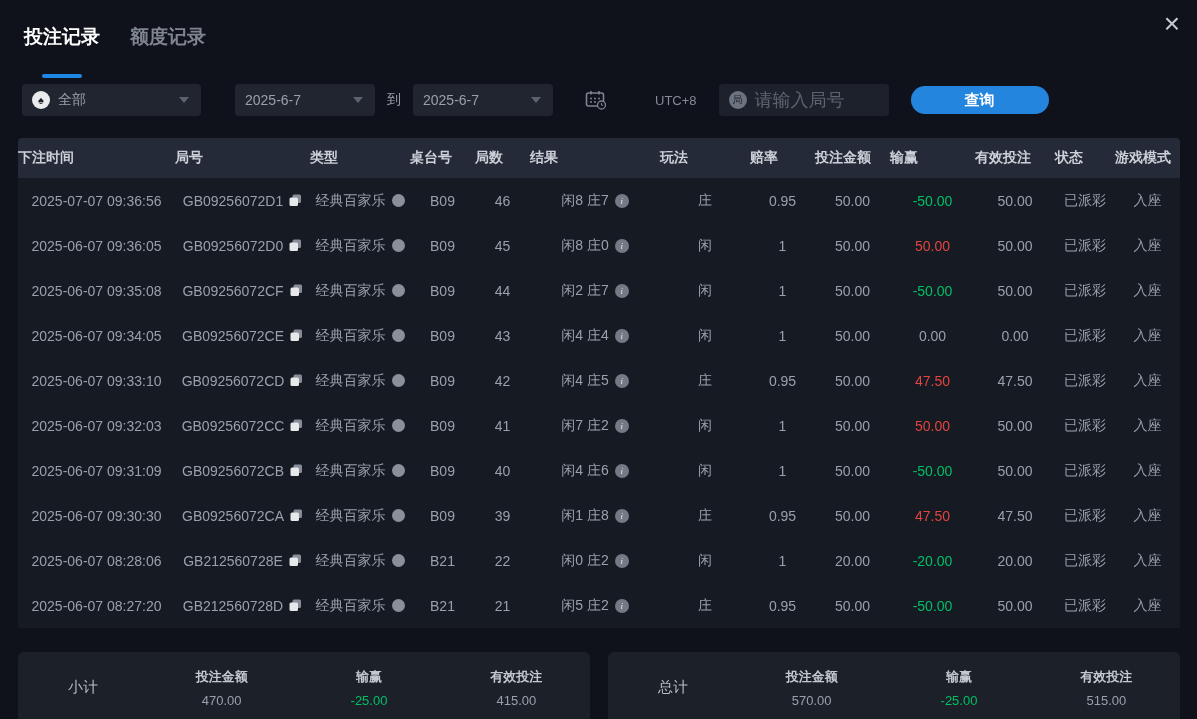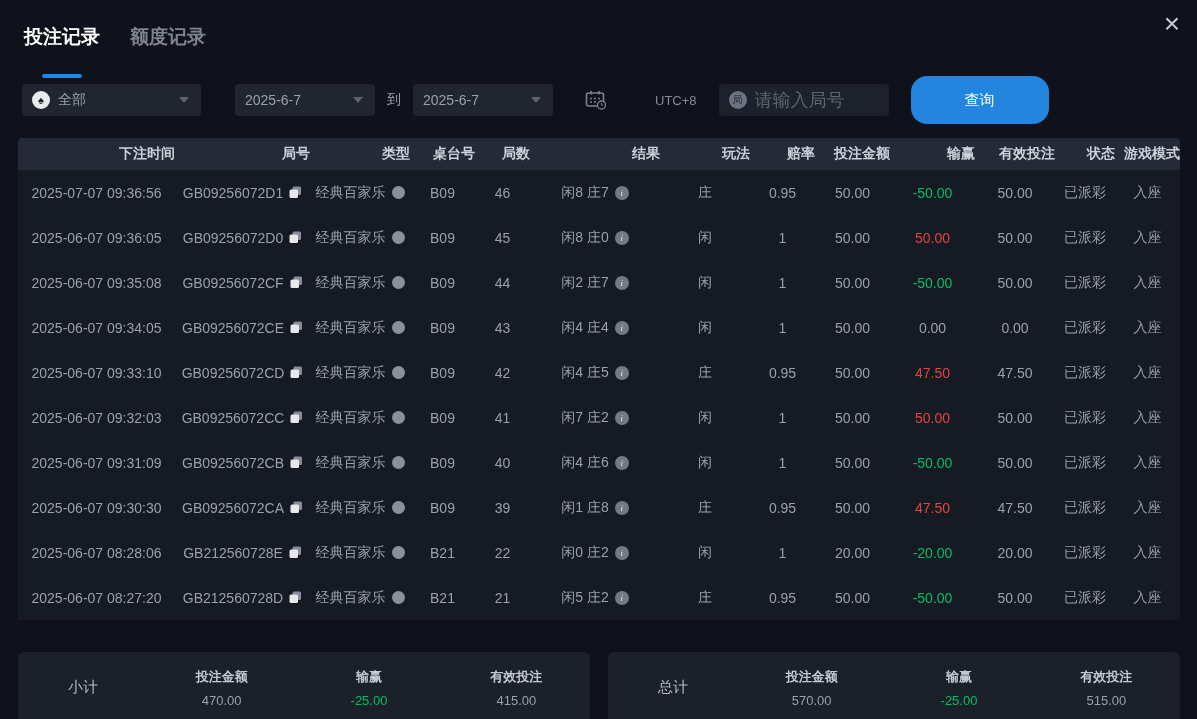--- a/index.html
+++ b/index.html
@@ -57,30 +57,30 @@
   .search-ic{
     width:18px;height:18px;border-radius:50%;background:#6b7280;color:#22262f;
     display:inline-flex;align-items:center;justify-content:center;font-size:10px;margin-right:8px;flex:0 0 18px;
   }
   .search-box input{
     background:transparent;border:none;outline:none;color:var(--text-secondary);
     font-size:18px;width:100%;font-family:inherit;
   }
   .search-box input::placeholder{color:var(--text-muted);}
   .query-btn{
-    margin-left:22px;width:138px;height:48px;border:none;border-radius:16px;
-    background:var(--accent-blue);color:#fff;font-size:15px;font-weight:normal;cursor:pointer;
+    margin-left:22px;width:138px;height:28px;border:none;border-radius:16px;
+    background:var(--accent-blue);color:#fff;font-size:15px;font-weight:bold;cursor:pointer;
     font-family:inherit;
   }
   
   .table-wrap{position:absolute;top:138px;left:18px;width:1162px;}
   table{border-collapse:collapse;table-layout:fixed;width:1162px;}
   thead th{
-    background:var(--header-row);height:32px;font-size:14px;color:var(--text-header);
-    font-weight:bold;text-align:right;
+    background:var(--header-row);height:40px;font-size:14px;color:var(--text-header);
+    font-weight:bold;text-align:left;
   }
   thead th:first-child{border-radius:4px 0 0 0;}
   thead th:last-child{border-radius:0 4px 0 0;margin-top:28px;}
   tbody{background:var(--panel);}
   tbody td{
     height:45px;font-size:14px;color:var(--text-secondary);text-align:center;vertical-align:middle;
     white-space:nowrap;overflow:hidden;
   }
   td .inline{display:inline-flex;align-items:center;gap:6px;}
   .copy-ic{display:inline-flex;cursor:pointer;}

